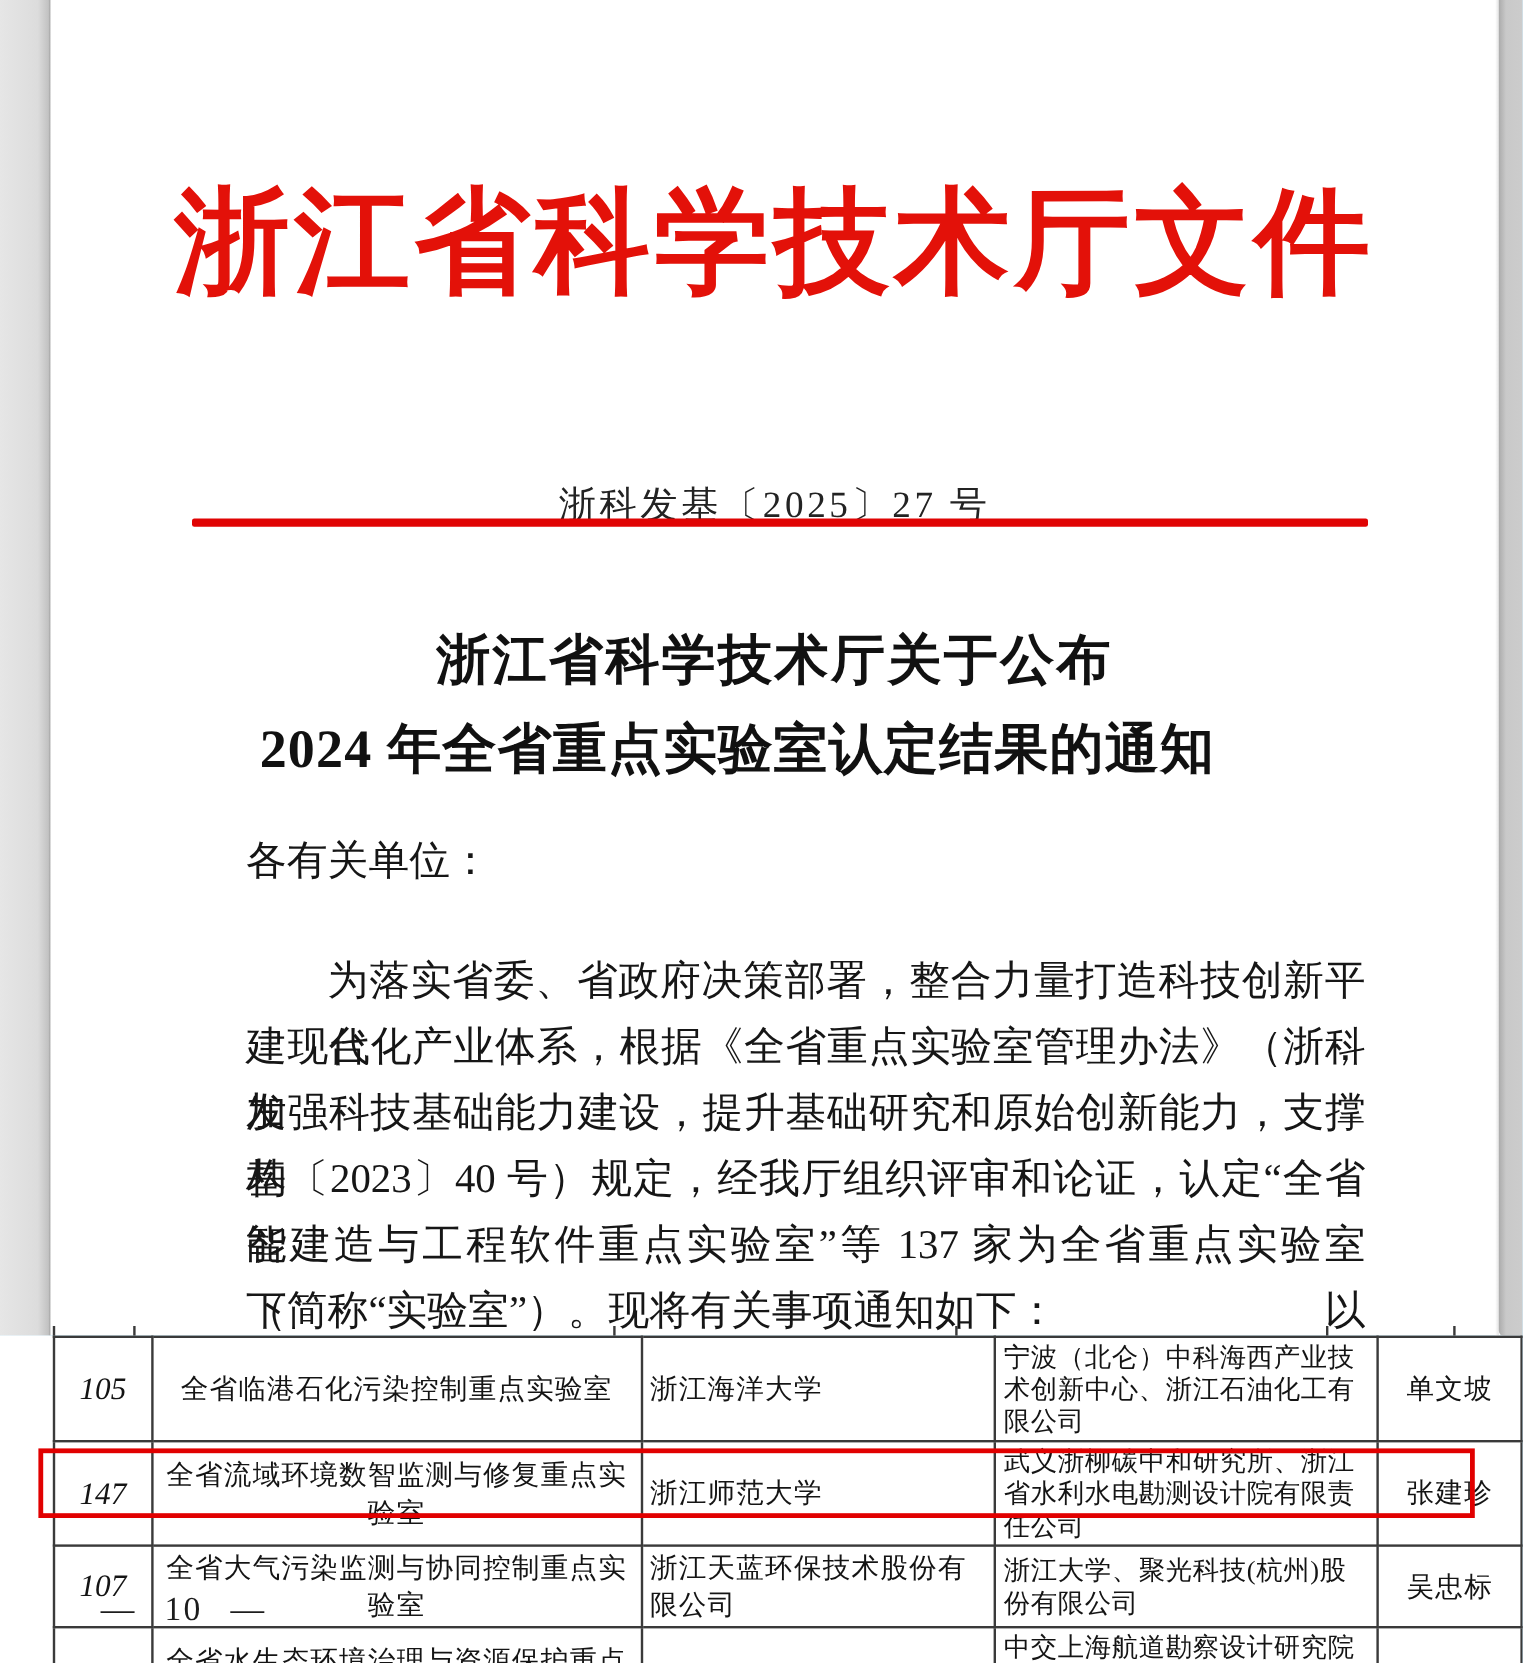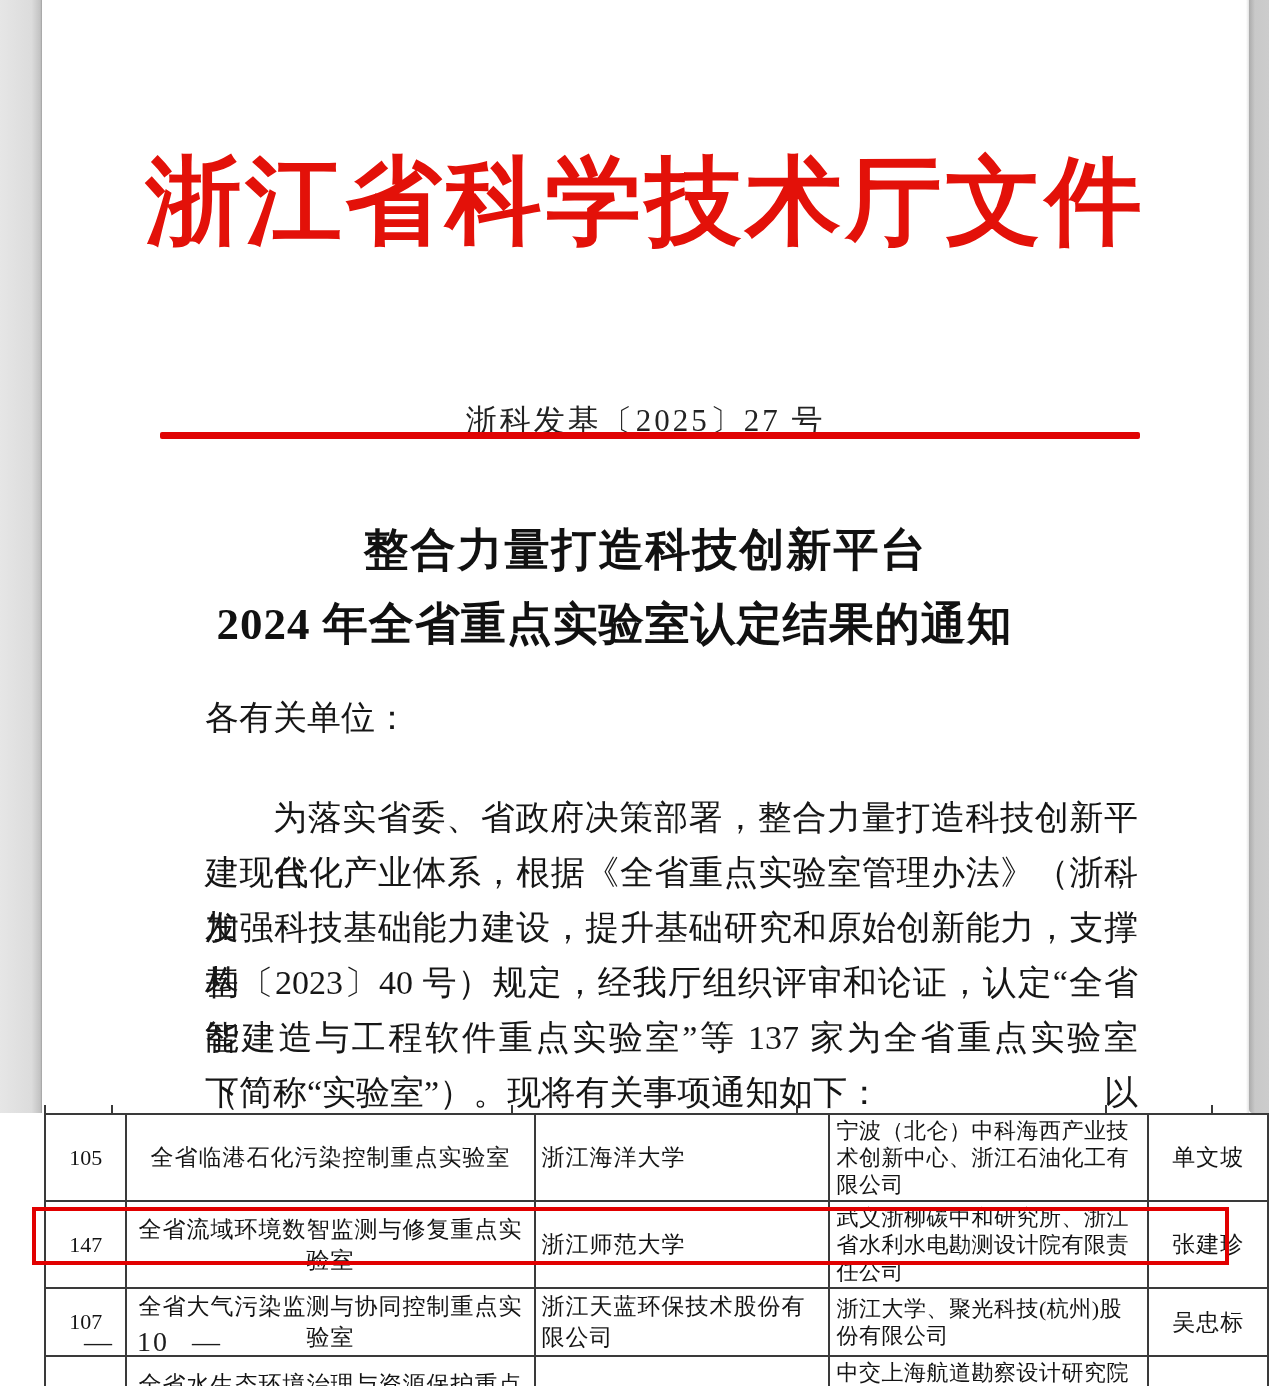--- a/index.html
+++ b/index.html
@@ -70,21 +70,21 @@
   table.result-table {
     position:absolute; left:44px; top:1113px;
     border-collapse:collapse; table-layout:fixed;
     font-size:23px; color:#141414;
   }
   table.result-table td {
     border:2px solid #3a3a3a;
     padding:2px 6px;
     overflow:hidden;
   }
-  td.c-no { width:68px; text-align:center; font-size:22px; }
+  td.c-no { width:68px; text-align:center; font-size:26px;font-style:italic; }
   td.c-lab { width:400px; padding-left:14px; font-size:23px; letter-spacing:1px;text-align:center; }
   td.c-host { width:285px; padding-left:12px; font-size:23px; letter-spacing:1px; }
   td.c-partners { width:309px; padding-left:10px; font-size:22px; line-height:27px; letter-spacing:0.5px; }
   td.c-director { width:107px; text-align:center; font-size:23px; letter-spacing:1px;border-radius:16px; }
 
   .highlight-box {
     position:absolute; left:32px; top:1207px; width:1197px; height:58px;
     border:4px solid #e10000; box-sizing:border-box;
     pointer-events:none;
   }
@@ -101,21 +101,21 @@
 
   <div class="top-section">
     <div class="gray-strip-left"></div>
     <div class="paper-edge-right"></div>
     <div class="gray-strip-right"></div>
 
     <div class="banner-title">浙江省科学技术厅文件</div>
     <div class="doc-number">浙科发基〔2025〕27 号</div>
     <div class="red-rule"></div>
 
-    <div class="doc-title-1">整合力量打造科技创新平台</div>
+    <div class="doc-title-1">浙江省科学技术厅关于公布</div>
     <div class="doc-title-2">2024 年全省重点实验室认定结果的通知</div>
 
     <div class="salutation">各有关单位：</div>
 
     <div class="body-para">
       <div class="bline jline first">为落实省委、省政府决策部署，整合力量打造科技创新平台，</div>
       <div class="bline jline">建现代化产业体系，根据《全省重点实验室管理办法》（浙科发</div>
       <div class="bline jline">加强科技基础能力建设，提升基础研究和原始创新能力，支撑构</div>
       <div class="bline jline">基〔2023〕40 号）规定，经我厅组织评审和论证，认定“全省智</div>
       <div class="bline jline">能建造与工程软件重点实验室”等 137 家为全省重点实验室（以</div>

